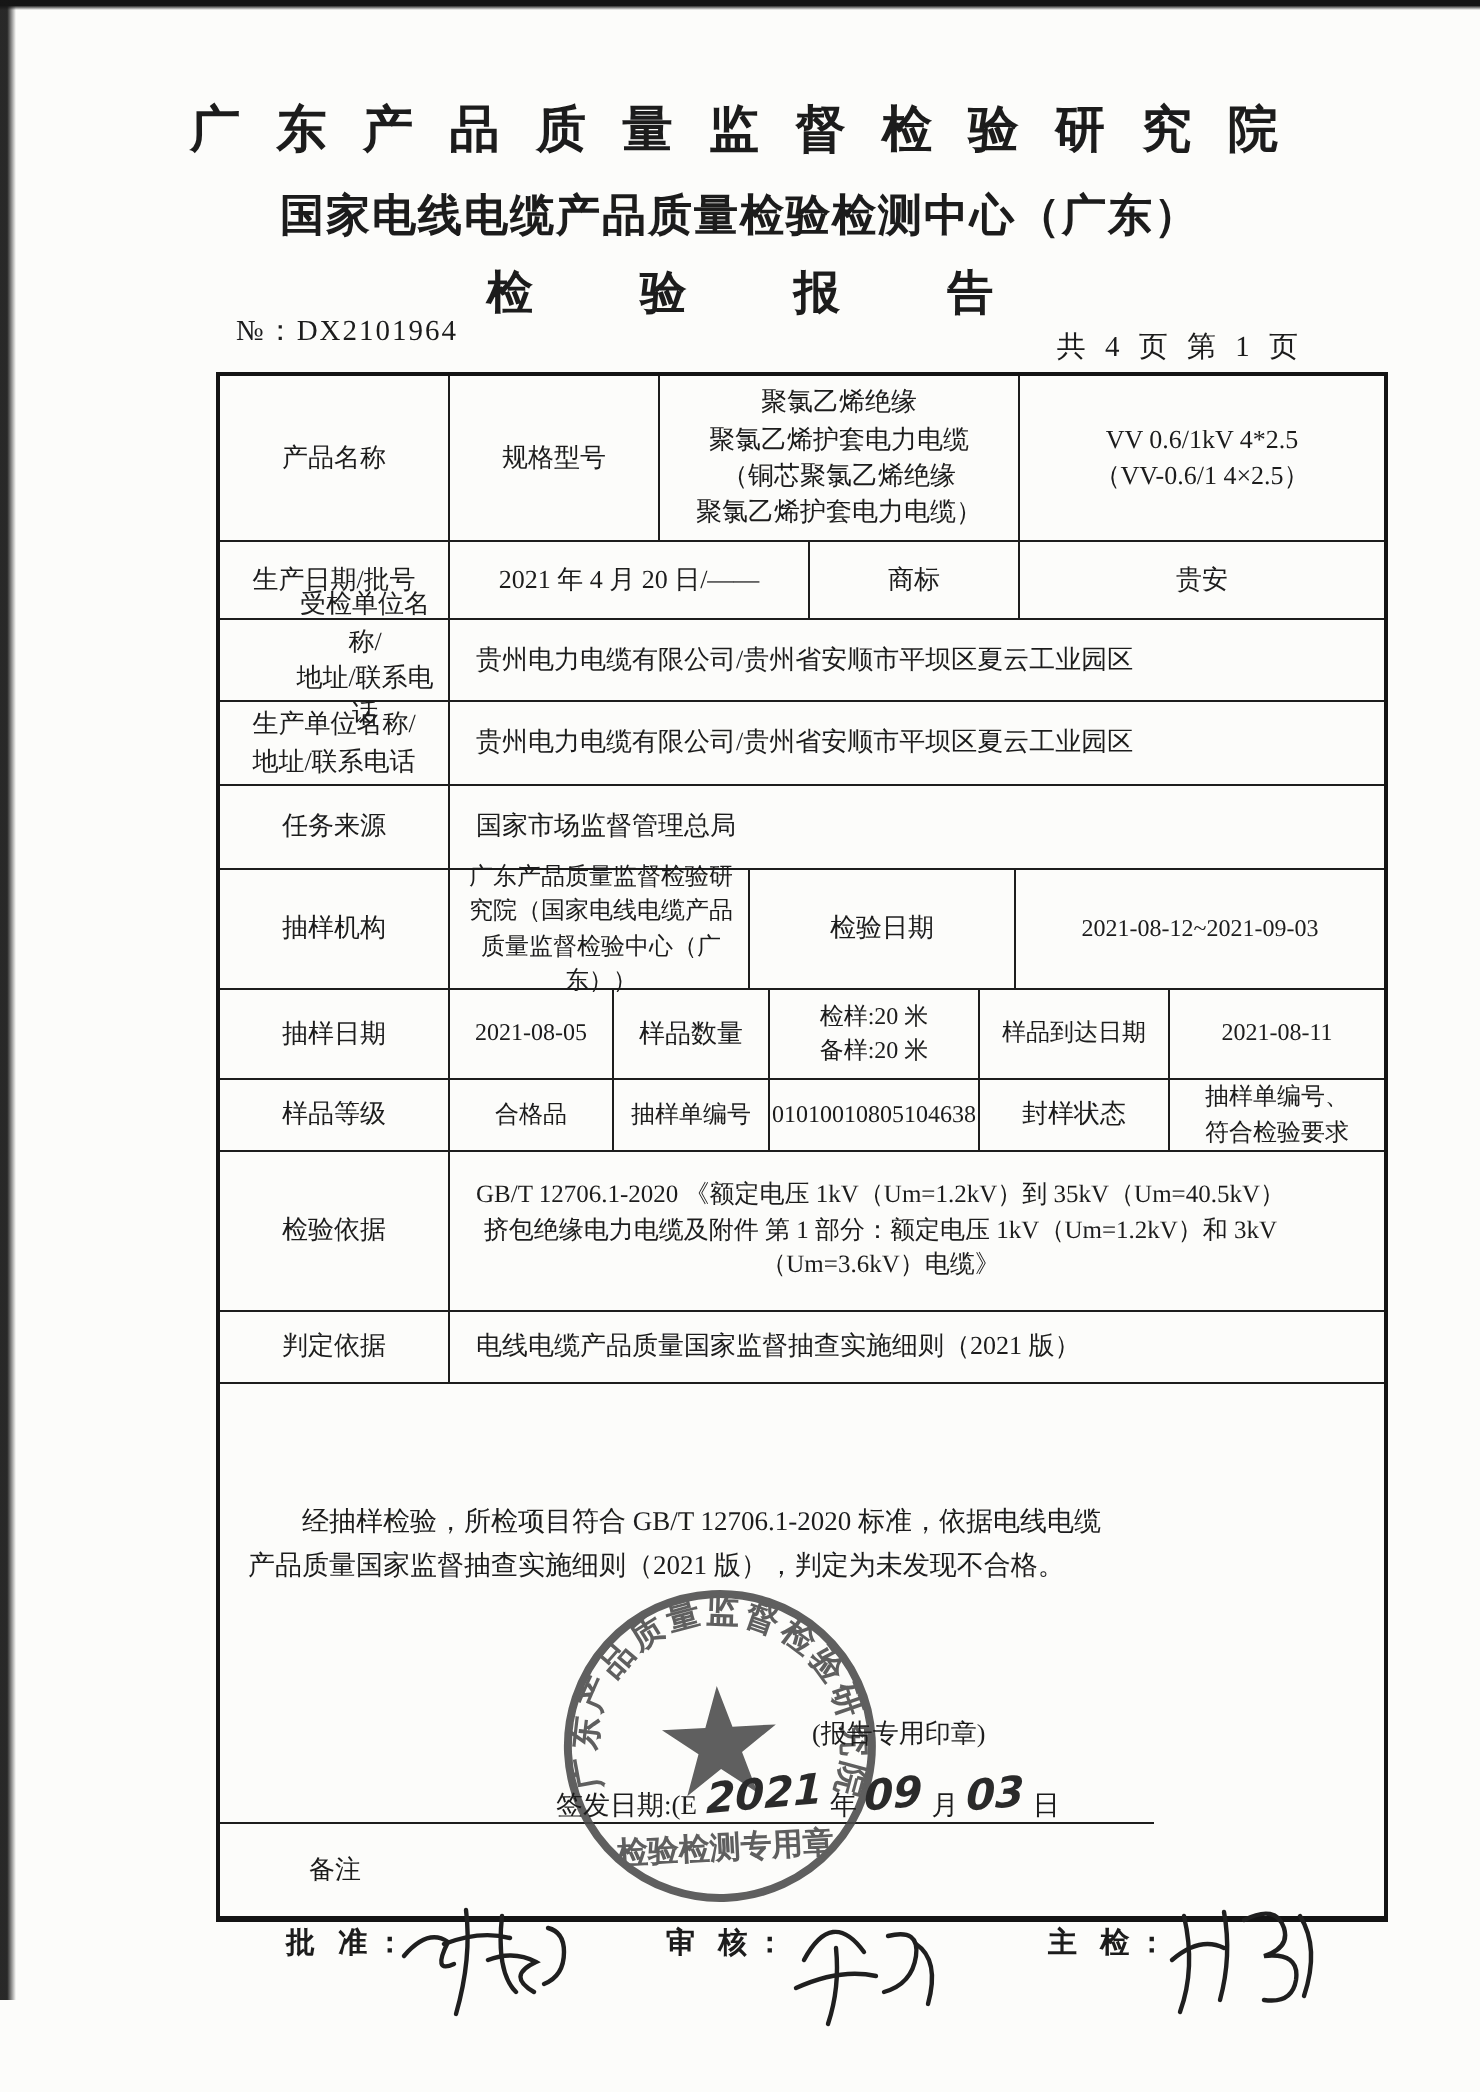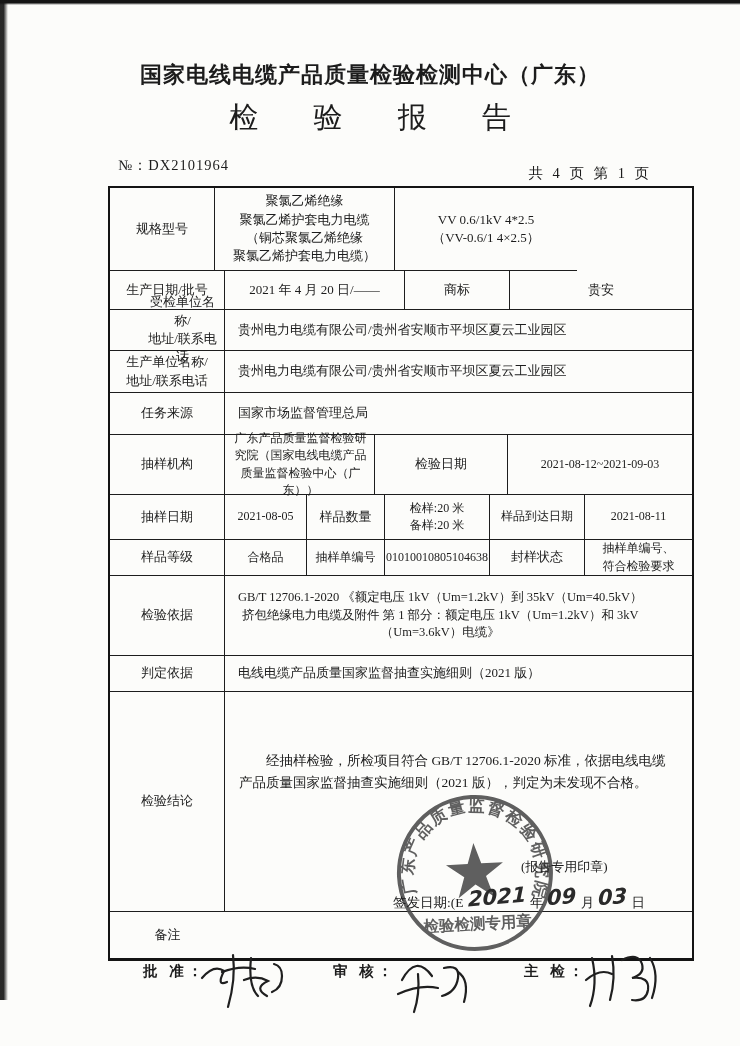--- a/index.html
+++ b/index.html
@@ -10,21 +10,21 @@
   }
   
   .edge-top { position:absolute; top:0; left:0; width:100%; height:5px;
     background:linear-gradient(to bottom,#141414 55%, rgba(20,20,20,0)); }
   .edge-left { position:absolute; top:0; left:0; width:8px; height:1000px;
     background:linear-gradient(to right,#161616 45%, rgba(22,22,22,0)); opacity:.92; }
 
   .header { position:absolute; top:48px; left:0; width:100%; text-align:center; }
   .org1 { font-size:25px; font-weight:bold; letter-spacing:6px; }
   .org2 { font-size:22px; font-weight:bold; margin-top:12px; letter-spacing:1px; }
-  .rpt-title { font-size:29px; font-weight:normal; letter-spacing:24px; margin-top:8px; text-indent:24px; }
+  .rpt-title { font-size:23px; font-weight:bold; letter-spacing:24px; margin-top:8px; text-indent:24px; }
 
   .meta-row { position:absolute; top:156px; left:118px; right:84px; font-size:14.5px; }
   .report-no { position:absolute; left:0; top:0; letter-spacing:1px; }
   .page-info { position:absolute; right:4px; top:8px; letter-spacing:3px; }
 
   
   .rtable { position:absolute; left:108px; top:186px; width:586px;
     border:2.5px solid #141414; border-bottom-width:3.5px; background:transparent; }
   .trow { display:flex; width:100%; }
   .cell { border-right:1.4px solid #1d1d1d; border-bottom:1.4px solid #1d1d1d;
@@ -55,32 +55,34 @@
   svg text { font-family:"Liberation Serif", serif; }
 </style>
 </head>
 <body>
 
 <div class="page">
   <div class="edge-top"></div>
   <div class="edge-left"></div>
 
   <div class="header">
+    <div class="org1">广 东 产 品 质 量 监 督 检 验 研 究 院</div>
     <div class="org2">国家电线电缆产品质量检验检测中心（广东）</div>
     <div class="rpt-title">检 验 报 告</div>
   </div>
 
   <div class="meta-row">
     <span class="report-no">№：DX2101964</span>
     <span class="page-info">共 4 页 第 1 页</span>
   </div>
 
   <div class="rtable">
 
     <div class="trow" style="height:83px;">
+      <div class="cell lbl" style="width:115px;">产品名称</div>
       <div class="cell lbl" style="width:105px;">规格型号</div>
       <div class="cell" style="width:180px;">聚氯乙烯绝缘
 聚氯乙烯护套电力电缆
 （铜芯聚氯乙烯绝缘
 聚氯乙烯护套电力电缆）</div>
       <div class="cell" style="width:182px;">VV 0.6/1kV 4*2.5
 （VV-0.6/1 4×2.5）</div>
     </div>
 
     <div class="trow" style="height:39px;">
@@ -140,21 +142,20 @@
 挤包绝缘电力电缆及附件 第 1 部分：额定电压 1kV（Um=1.2kV）和 3kV
 （Um=3.6kV）电缆》</div>
     </div>
 
     <div class="trow" style="height:36px;">
       <div class="cell lbl" style="width:115px;">判定依据</div>
       <div class="cell left" style="width:467px;">电线电缆产品质量国家监督抽查实施细则（2021 版）</div>
     </div>
 
     <div class="trow" style="height:220px;">
-      <div class="cell lbl" style="width:115px;">检验结论</div>
       <div class="cell concl-cell" style="width:467px;">
         <div class="concl-text">经抽样检验，所检项目符合 GB/T 12706.1-2020 标准，依据电线电缆产品质量国家监督抽查实施细则（2021 版），判定为未发现不合格。</div>
 
         <div class="stamp-wrap">
           <svg width="170" height="170" viewBox="0 0 170 170">
             <circle cx="85" cy="85" r="76" fill="none" stroke="#4a4a4a" stroke-width="4"></circle>
             <defs>
               <path id="arcpath" d="M 26.7,106.2 A 62,62 0 1 1 143.3,106.2" fill="none"></path>
             </defs>
             <text font-size="16.5" font-weight="bold" fill="#4a4a4a" letter-spacing="2">

